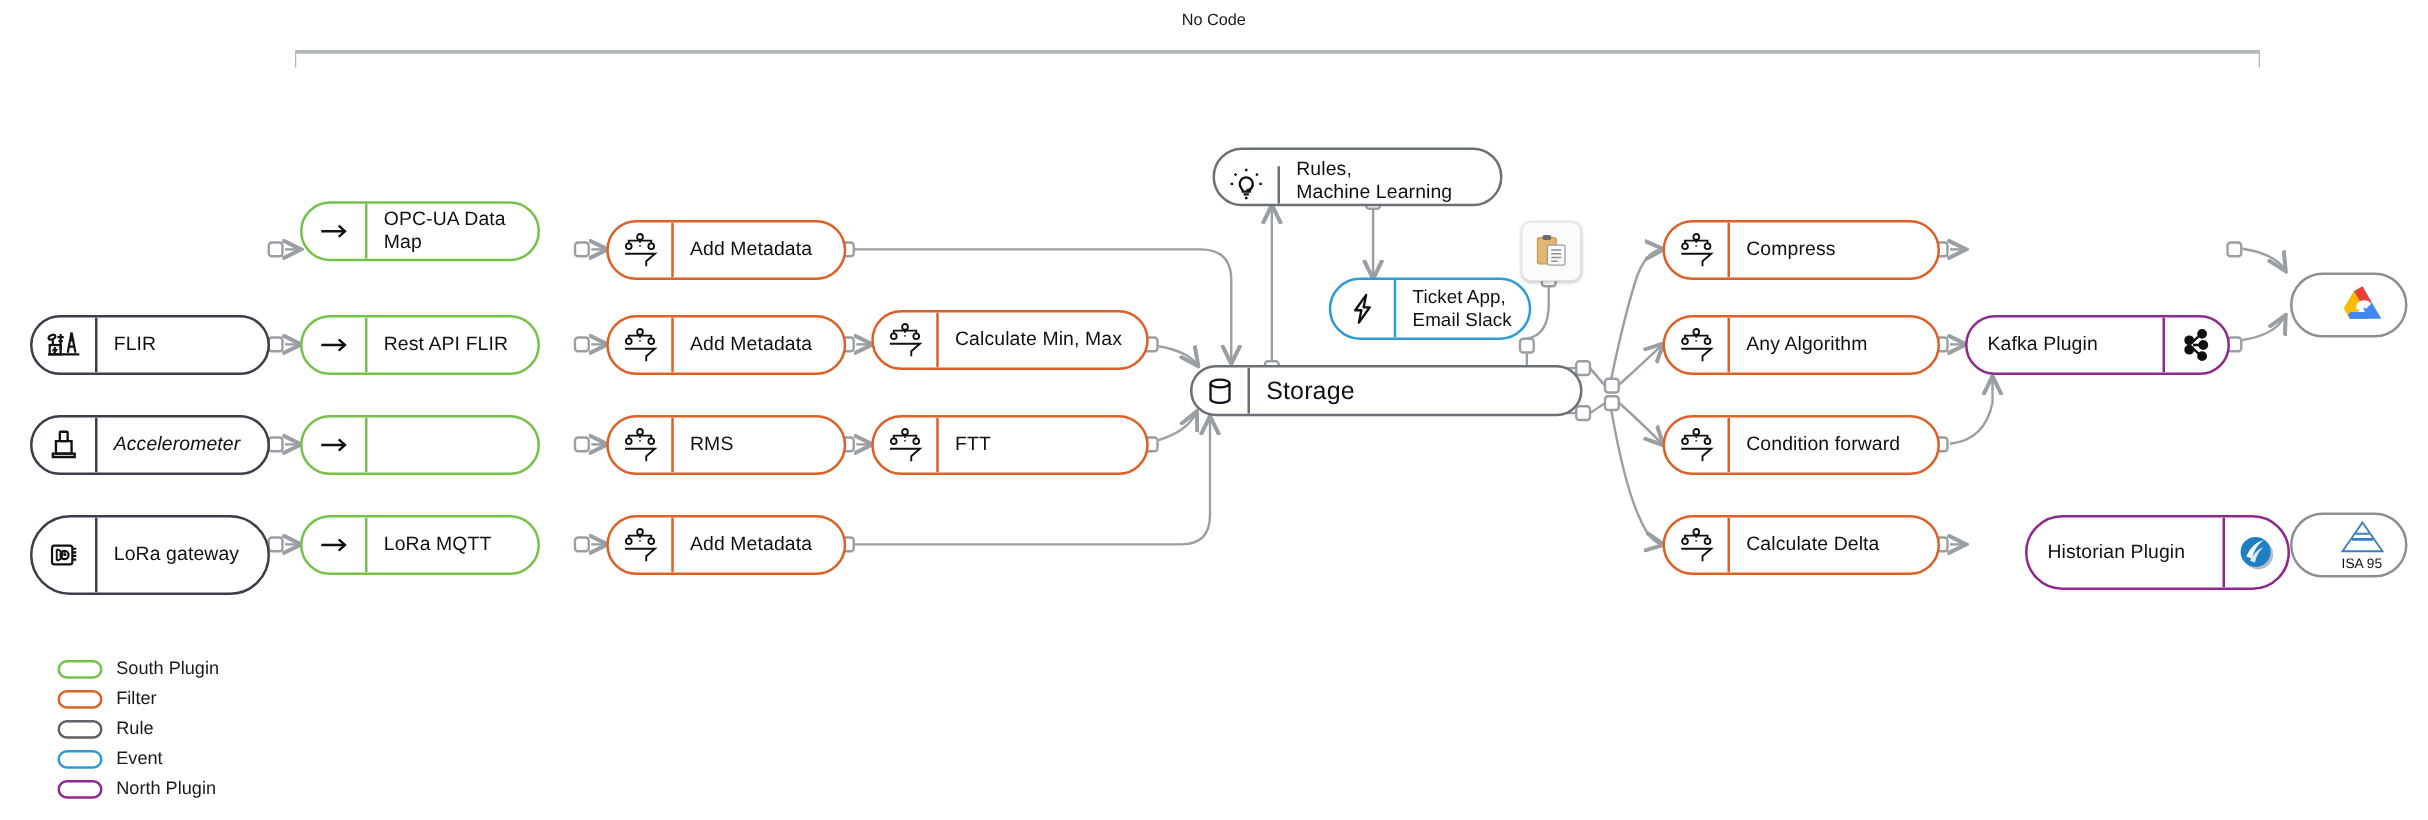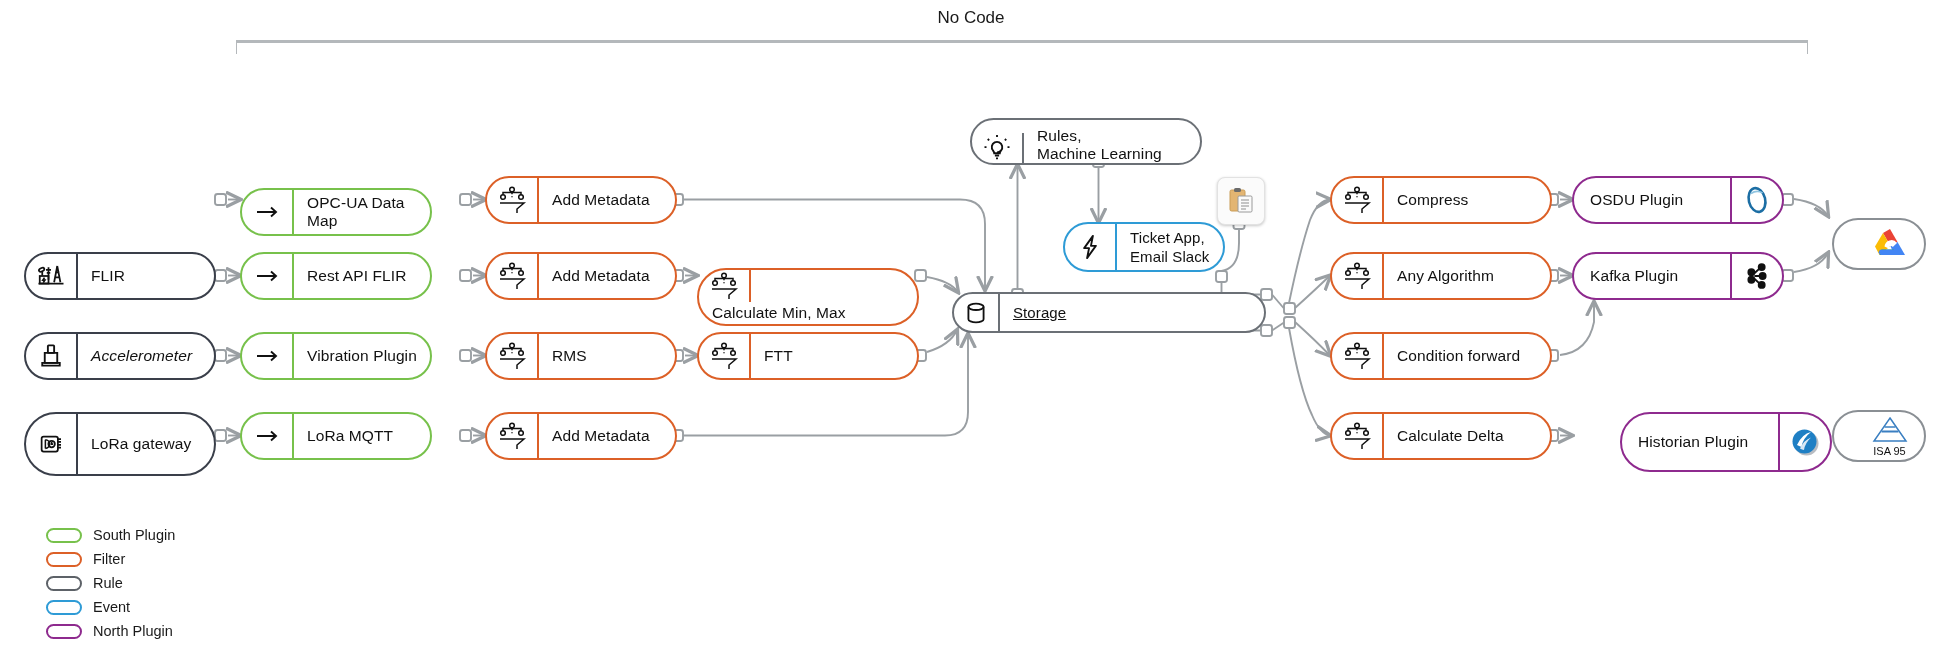--- a/index.html
+++ b/index.html
@@ -74,21 +74,21 @@
   .k-north{border-color:#8e2a8e;}
   .k-north .ic.right{border-left-color:#8e2a8e;}
   .k-plain{border-color:#8a8f94;}
   .k-plain .ic{border-right:none;margin-left:21px;}
 
   
   #nocode-title{
     position:absolute;
     left:0; top:8px; width:1942px;
     text-align:center;
-    font-size:17px;
+    font-size:13px;
     color:#1a1a1a;
   }
   #nocode-bracket{
     position:absolute;
     left:236px; top:40px;
     width:1572px; height:14px;
     border-top:3px solid #b4b8bb;
     border-left:1.5px solid #b4b8bb;
     border-right:1.5px solid #b4b8bb;
     box-sizing:border-box;
@@ -207,21 +207,21 @@
       <rect x="1782" y="194" width="11" height="11" rx="2.5" fill="#fff"></rect>
       <path d="M1794,199 Q1820,203 1828,216" marker-end="url(#ah)"></path>
       <rect x="1782" y="270" width="11" height="11" rx="2.5" fill="#fff"></rect>
       <path d="M1794,272 Q1820,268 1828,253" marker-end="url(#ah)"></path>
       <rect x="1782" y="430" width="11" height="11" rx="2.5" fill="#fff"></rect>
       <path d="M1794,435.5 L1810,435.5" marker-end="url(#ah)"></path>
     </g>
   </svg>
 
 
-  <div class="node k-south" style="left:240px;top:188px;width:192px;height:48px;">
+  <div class="node k-south" style="left:240px;top:161px;width:192px;height:48px;">
     <div class="ic">
       <svg width="30" height="20" viewBox="0 0 30 20" fill="none" stroke="#111" stroke-width="1.9">
         <path d="M5 10h18"></path>
           <path d="M19 5.5 L24 10 L19 14.5"></path>
       </svg>
     </div>
     <div class="lbl">OPC-UA Data Map</div>
   </div>
 
   <div class="node k-filter" style="left:485px;top:176px;width:192px;height:48px;">
@@ -270,21 +270,21 @@
           <circle cx="7" cy="13" r="2.3"></circle>
           <circle cx="25" cy="13" r="2.3"></circle>
         <path d="M7 10.7V8.5h18v2.2"></path>
           <path d="M16 8.2v5" stroke-dasharray="2 2"></path>
         <path d="M4 19h24l-7 6v4"></path>
       </svg>
     </div>
     <div class="lbl">Add Metadata</div>
   </div>
 
-  <div class="node k-filter" style="left:697px;top:268px;width:222px;height:58px;flex-direction:column;">
+  <div class="node k-filter" style="left:697px;top:248px;width:222px;height:48px;">
     <div class="ic">
       <svg width="32" height="32" viewBox="0 0 32 32" fill="none" stroke="#111" stroke-width="1.5">
         <circle cx="16" cy="5.5" r="2.3"></circle>
           <circle cx="7" cy="13" r="2.3"></circle>
           <circle cx="25" cy="13" r="2.3"></circle>
         <path d="M7 10.7V8.5h18v2.2"></path>
           <path d="M16 8.2v5" stroke-dasharray="2 2"></path>
         <path d="M4 19h24l-7 6v4"></path>
       </svg>
     </div>
@@ -302,21 +302,20 @@
     <div class="lbl">Accelerometer</div>
   </div>
 
   <div class="node k-south" style="left:240px;top:332px;width:192px;height:48px;">
     <div class="ic">
       <svg width="30" height="20" viewBox="0 0 30 20" fill="none" stroke="#111" stroke-width="1.9">
         <path d="M5 10h18"></path>
           <path d="M19 5.5 L24 10 L19 14.5"></path>
       </svg>
     </div>
-    <div class="lbl">Vibration Plugin</div>
   </div>
 
   <div class="node k-filter" style="left:485px;top:332px;width:192px;height:48px;">
     <div class="ic">
       <svg width="32" height="32" viewBox="0 0 32 32" fill="none" stroke="#111" stroke-width="1.5">
         <circle cx="16" cy="5.5" r="2.3"></circle>
           <circle cx="7" cy="13" r="2.3"></circle>
           <circle cx="25" cy="13" r="2.3"></circle>
         <path d="M7 10.7V8.5h18v2.2"></path>
           <path d="M16 8.2v5" stroke-dasharray="2 2"></path>
@@ -411,21 +410,21 @@
     </svg>
   </div>
 
   <div class="node k-rule" style="left:952px;top:292px;width:314px;height:41px;">
     <div class="ic" style="width:46px;">
       <svg width="26" height="26" viewBox="0 0 24 24" fill="none" stroke="#111" stroke-width="1.7">
         <ellipse cx="12" cy="6.3" rx="7" ry="2.9"></ellipse>
         <path d="M5 6.3v11.4c0 1.6 3.1 2.9 7 2.9s7-1.3 7-2.9V6.3"></path>
       </svg>
     </div>
-    <div class="lbl" style="font-size:15px;text-decoration:underline;">Storage</div>
+    <div class="lbl" style="font-size:20px;">Storage</div>
   </div>
 
   <div class="node k-filter" style="left:1330px;top:176px;width:222px;height:48px;">
     <div class="ic">
       <svg width="32" height="32" viewBox="0 0 32 32" fill="none" stroke="#111" stroke-width="1.5">
         <circle cx="16" cy="5.5" r="2.3"></circle>
           <circle cx="7" cy="13" r="2.3"></circle>
           <circle cx="25" cy="13" r="2.3"></circle>
         <path d="M7 10.7V8.5h18v2.2"></path>
           <path d="M16 8.2v5" stroke-dasharray="2 2"></path>
@@ -470,29 +469,20 @@
           <circle cx="7" cy="13" r="2.3"></circle>
           <circle cx="25" cy="13" r="2.3"></circle>
         <path d="M7 10.7V8.5h18v2.2"></path>
           <path d="M16 8.2v5" stroke-dasharray="2 2"></path>
         <path d="M4 19h24l-7 6v4"></path>
       </svg>
     </div>
     <div class="lbl">Calculate Delta</div>
   </div>
 
-  <div class="node k-north noicon" style="left:1572px;top:176px;width:212px;height:48px;">
-    <div class="lbl">OSDU Plugin</div>
-    <div class="ic right">
-      <svg width="32" height="32" viewBox="0 0 32 32" fill="none">
-        <ellipse cx="16" cy="16" rx="8.2" ry="12" stroke="#1c6ea4" stroke-width="2.6" transform="rotate(-14 16 16)"></ellipse>
-        <path d="M10 9.5 Q16 5.5 21.5 9" stroke="#8fc4e0" stroke-width="1.8" fill="none"></path>
-      </svg>
-    </div>
-  </div>
 
   <div class="node k-north noicon" style="left:1572px;top:252px;width:212px;height:48px;">
     <div class="lbl">Kafka Plugin</div>
     <div class="ic right">
       <svg width="30" height="30" viewBox="0 0 32 32" fill="none" stroke="#111" stroke-width="2">
         <circle cx="21" cy="6.5" r="3.2" fill="#111"></circle>
         <circle cx="21" cy="25.5" r="3.2" fill="#111"></circle>
         <circle cx="22" cy="16" r="3.2" fill="#111"></circle>
         <circle cx="10" cy="12" r="3.2" fill="#111"></circle>
         <circle cx="10" cy="20" r="3.2" fill="#111"></circle>

